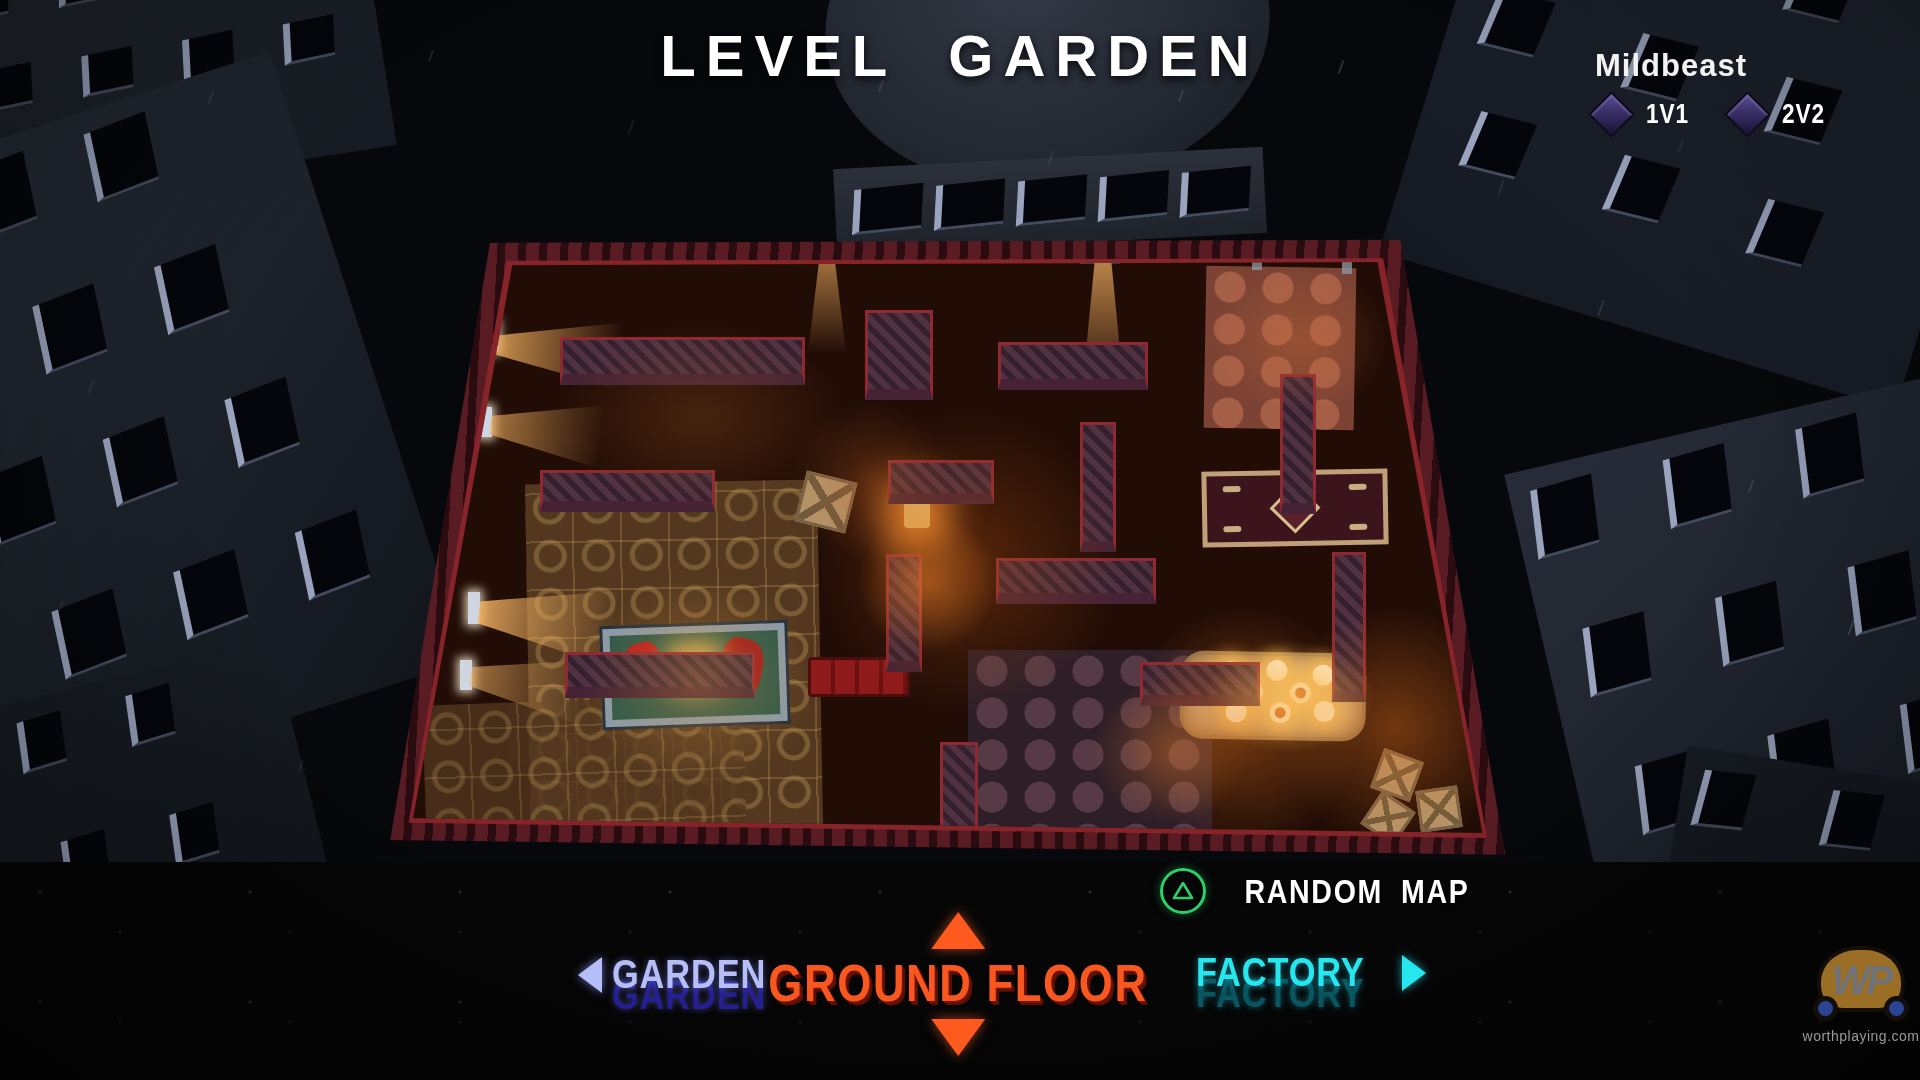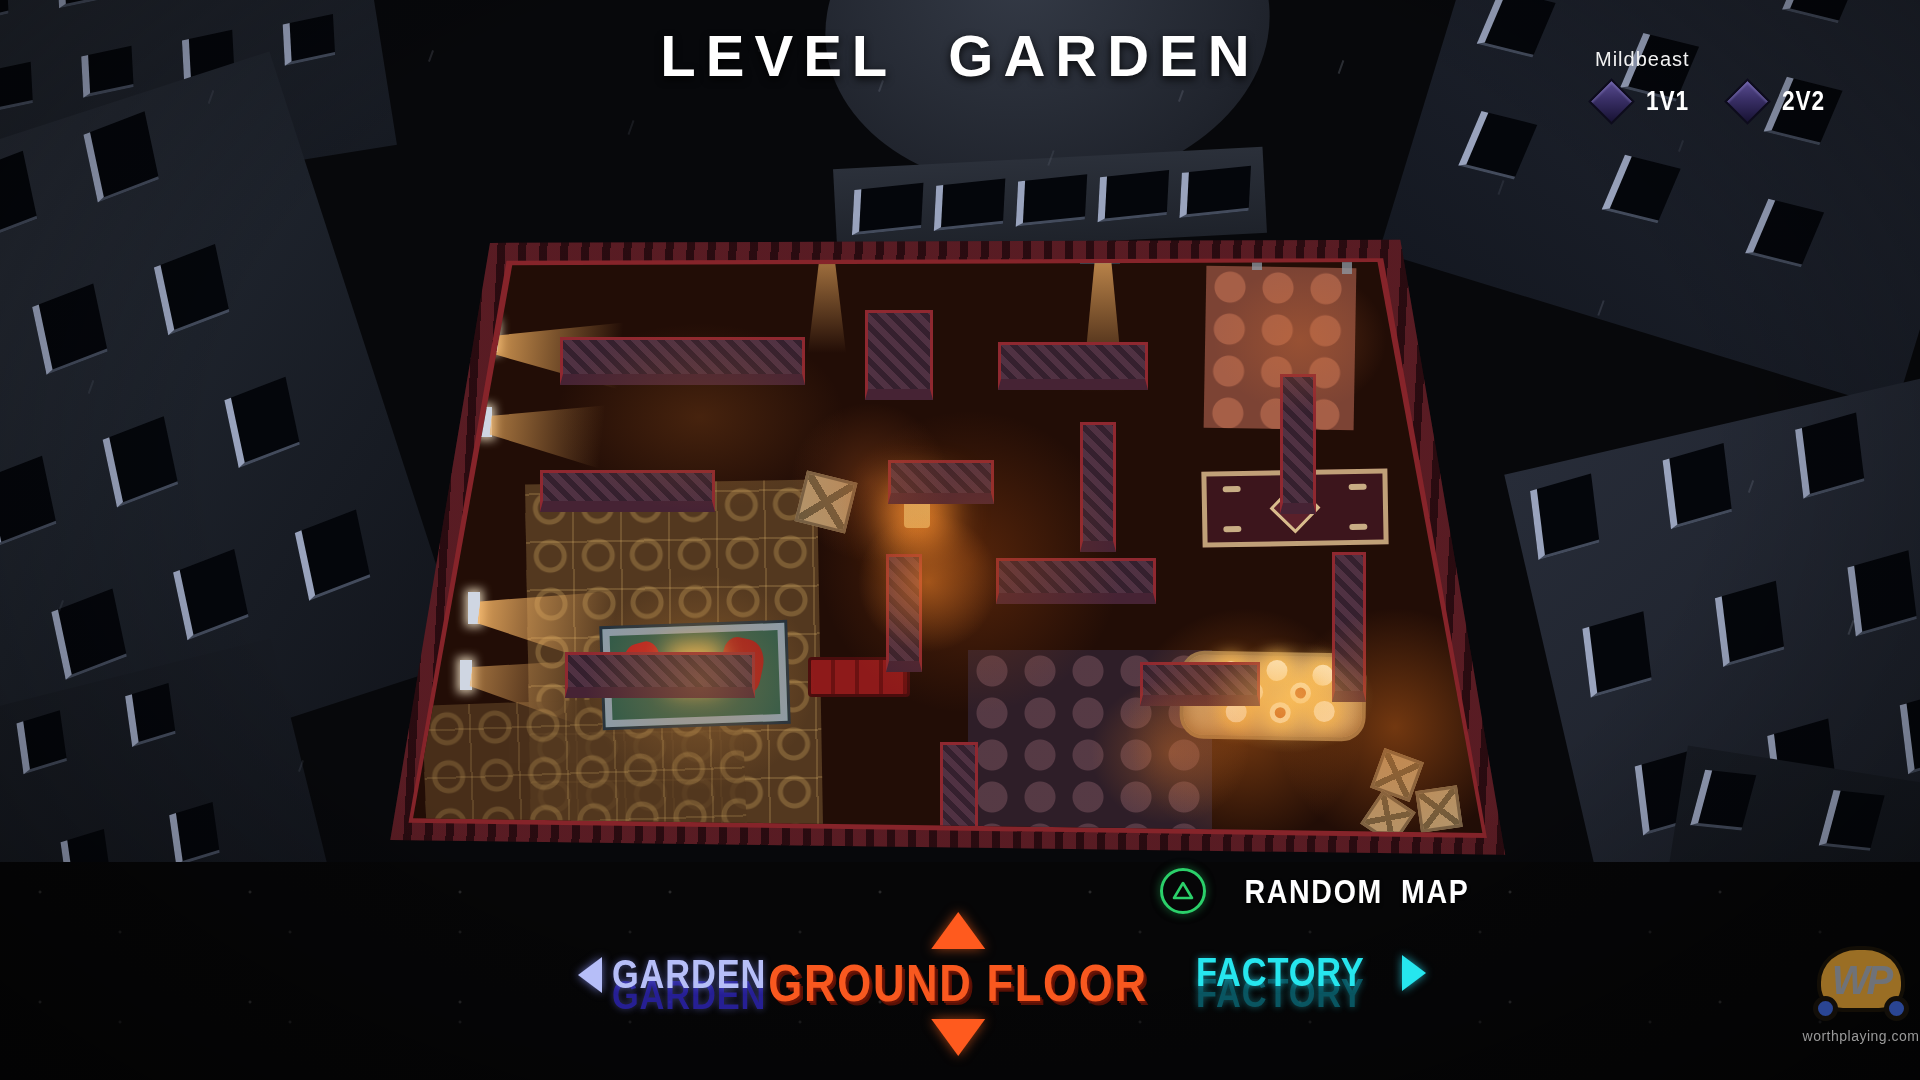--- a/index.html
+++ b/index.html
@@ -73,21 +73,21 @@
      background:radial-gradient(ellipse at 50% 42%, transparent 55%, rgba(0,0,0,.5) 100%);}
   .hud{position:absolute;inset:0;z-index:4;}
   .hud *{box-sizing:border-box;}
   .cond{display:inline-block;transform:scaleX(.84);transform-origin:center;}
 
   .screen-title{position:absolute;left:0;right:0;top:22px;text-align:center;color:#fff;
      font-size:58px;font-weight:900;letter-spacing:10px;word-spacing:26px;
      text-shadow:0 3px 8px rgba(0,0,0,.85);}
 
   .player-panel{position:absolute;left:1595px;top:48px;color:#f2f2f2;}
-  .player-name{font-size:20px;font-weight:400;letter-spacing:1px;}
+  .player-name{font-size:31px;font-weight:700;letter-spacing:1px;}
   .modes{display:flex;align-items:center;margin-top:14px;gap:12px;}
   .mode{display:flex;align-items:center;gap:14px;cursor:pointer;}
   .mode + .mode{margin-left:26px;}
   .diamond{width:33px;height:33px;transform:rotate(45deg);
      background:linear-gradient(135deg,#5a4d93 0%,#392f66 45%,#171233 100%);
      border:2px solid #0d0b1c;box-shadow:inset 2px 2px 2px rgba(160,150,220,.35);}
   .mode-label{font-size:27px;font-weight:900;color:#fff;letter-spacing:1px;}
 
   .action{position:absolute;display:flex;align-items:center;gap:17px;cursor:pointer;}
   .btn-circle{width:46px;height:46px;border-radius:50%;border:3px solid var(--bc);

